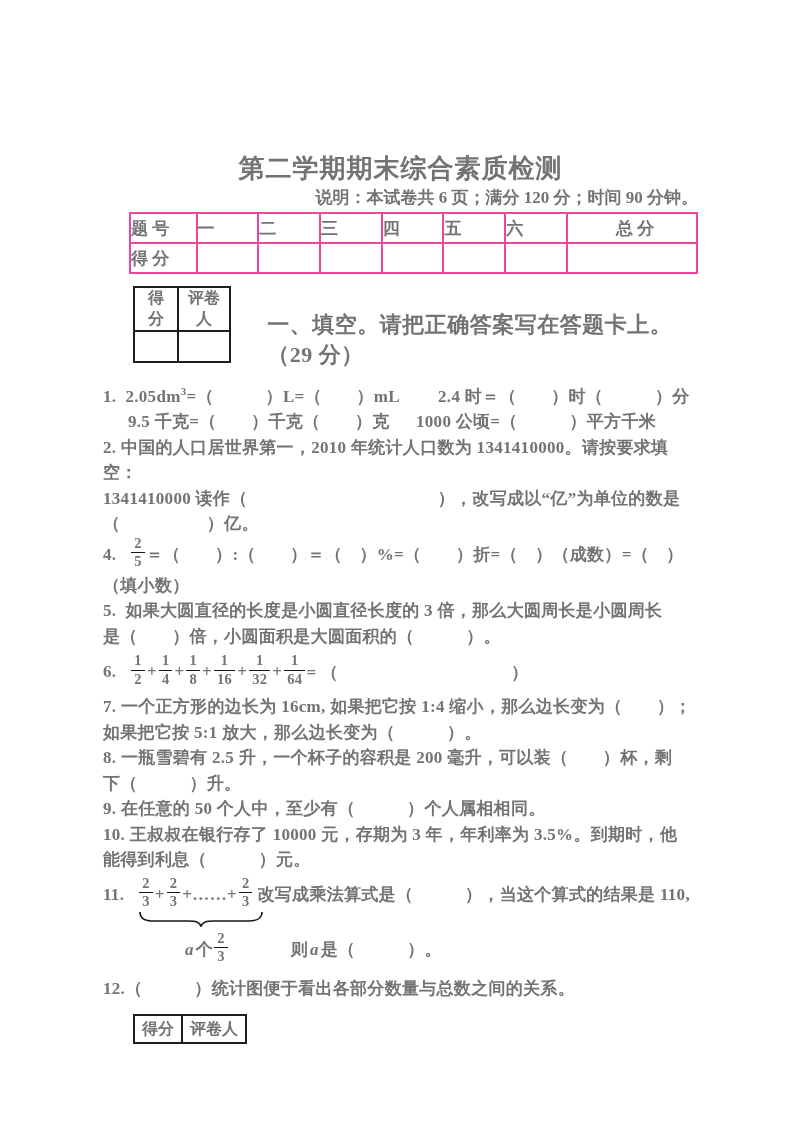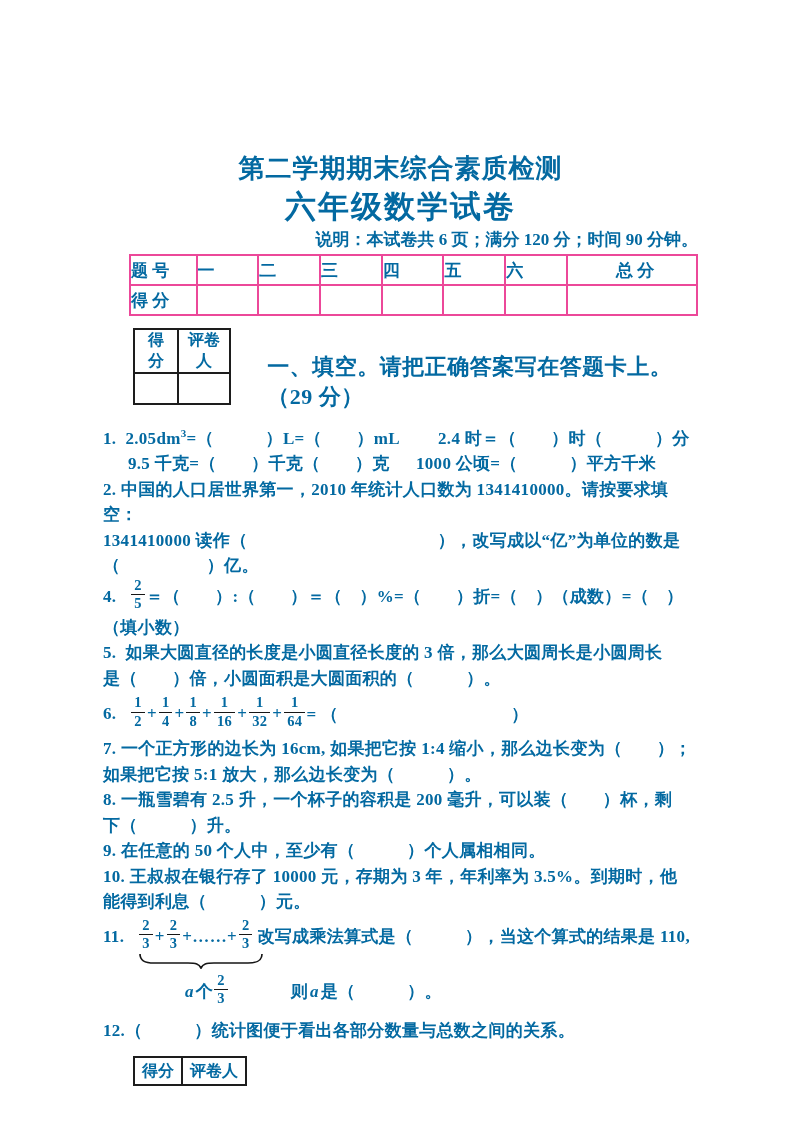--- a/index.html
+++ b/index.html
@@ -5,21 +5,21 @@
   html,body{margin:0;padding:0;background:#e8e8e8;}
   .page{
     position:relative;
     width:793px;height:1122px;
     margin:0 auto;
     background:#ffffff;
     box-sizing:border-box;
     padding:152px 95px 0 103px;
     font-family:"Liberation Serif","DejaVu Serif",serif;
     font-weight:700;
-    color:#0369a1;
+    color:#737373;
     overflow:hidden;
   }
   .title{
     text-align:center;font-size:26px;line-height:34px;margin:0;
     letter-spacing:1px;font-weight:700;
   }
   .subtitle{
     text-align:center;font-size:31px;line-height:42px;margin:0;
     letter-spacing:2px;font-weight:700;
   }
@@ -82,21 +82,20 @@
     border:2px solid #1d1d1d;text-align:center;font-size:16px;
     height:24px;padding:1px 7px;
   }
 </style>
 </head>
 <body>
 
 <div class="page">
 
   <h1 class="title">第二学期期末综合素质检测</h1>
-  <h2 class="subtitle">六年级数学试卷</h2>
   <div class="note">说明：本试卷共 6 页；满分 120 分；时间 90 分钟。</div>
 
   <table class="score-table">
     <tbody>
       <tr>
         <td class="c0">题  号</td>
         <td class="c">一</td>
         <td class="c">二</td>
         <td class="c">三</td>
         <td class="c">四</td>

